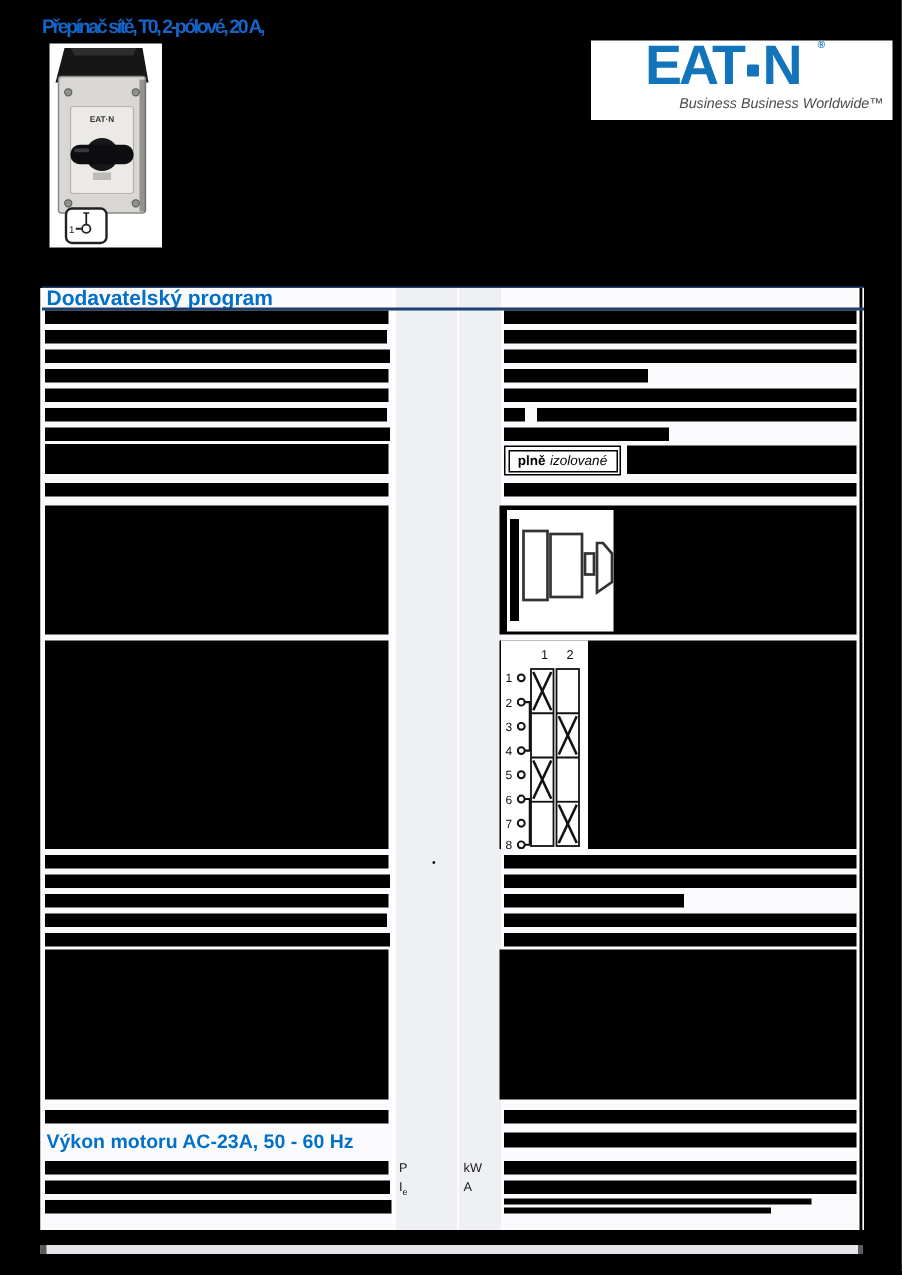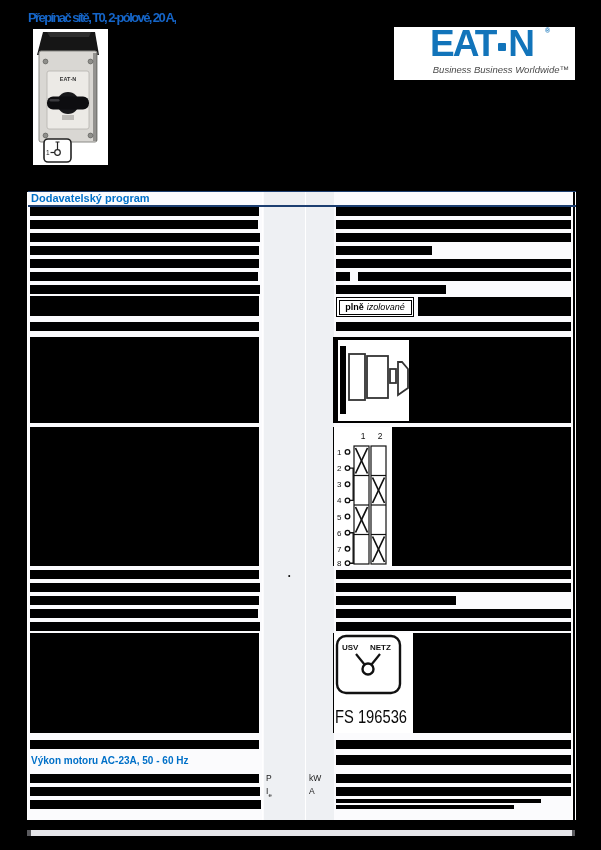--- a/index.html
+++ b/index.html
@@ -6,21 +6,21 @@
   .page{position:relative;width:601px;height:850px;background:#000;overflow:hidden;
         font-family:"Liberation Sans",sans-serif;}
 
   
   .gtitle{position:absolute;left:28px;top:10px;width:148px;height:17px;overflow:hidden;text-decoration:underline;}
   .gtitle span{position:absolute;top:0;white-space:nowrap;font-weight:bold;font-size:13px;
                letter-spacing:-1.6px;color:#1565c8;}
   .gtitle .l2{left:3px;top:1px;color:#0d57b8;}
 
   
-  .logo{position:absolute;left:394px;top:27px;width:181px;height:53px;background:#fff;}
+  .logo{position:absolute;left:394px;top:27px;width:181px;height:53px;background:#fff;padding-left:20px;}
   .wordmark{position:absolute;left:36px;top:-4px;color:#1274ba;font-weight:900;font-size:37px;
             letter-spacing:-2px;white-space:nowrap;}
   .wm-dot{display:inline-block;width:8px;height:8px;background:#1274ba;border-radius:1px;
           margin:0 2px 5px 3px;}
   .wm-reg{position:absolute;left:151px;top:0px;font-size:7px;color:#1274ba;font-weight:bold;}
   .tagline{position:absolute;right:6px;top:37px;font-style:italic;font-size:9.5px;color:#4a4a4a;
            white-space:nowrap;}
 
   
   .photobox{position:absolute;left:33px;top:29px;width:75px;height:136px;background:#fff;}
@@ -28,21 +28,21 @@
   
   .tbody{position:absolute;left:27px;top:192px;width:548px;height:628px;background:#fbfbfd;
          border-left:1.5px solid #fff;box-sizing:border-box;}
   .grayband{position:absolute;left:236px;top:0;width:70px;height:628px;background:#eef0f3;}
   .vline{position:absolute;top:0;width:1px;height:628px;background:#fff;}
   .edgeblk{position:absolute;left:544.5px;top:0;width:2.5px;height:628px;background:#000;}
   .edgewht{position:absolute;left:547px;top:0;width:1px;height:628px;background:#fff;}
   .bar{position:absolute;background:#000;height:9px;}
   .blk{position:absolute;background:#000;}
   .sect-title{position:absolute;left:3px;height:13px;line-height:13px;font-weight:bold;
-              font-size:11px;color:#0070c8;white-space:nowrap;}
+              font-size:14px;color:#0070c8;white-space:nowrap;}
   .hdr-underline{position:absolute;left:0;top:13px;width:548px;height:1.5px;background:#1d3f71;}
   .topline{position:absolute;left:0;top:-1.5px;width:548px;height:1.5px;background:#1d3f71;}
   .unit{position:absolute;font-size:8.5px;color:#1a1a1a;height:11px;line-height:11px;}
   .unit sub{font-size:6px;}
   .fdot{position:absolute;font-size:7px;color:#000;line-height:5px;}
 
   
   .badge{position:absolute;left:308px;top:105px;width:78px;height:20px;background:#fff;
          border:1.2px solid #000;box-sizing:border-box;padding:1.5px;}
   .badge-in{width:100%;height:100%;border:1px solid #000;box-sizing:border-box;display:flex;
@@ -214,36 +214,25 @@
     <div class="bar" style="left:308px;top:391px;width:235px;"></div>
     <div class="bar" style="left:1.5px;top:404px;width:229px;"></div>
     <div class="bar" style="left:308px;top:404px;width:120px;"></div>
     <div class="bar" style="left:1.5px;top:417px;width:228px;"></div>
     <div class="bar" style="left:308px;top:417px;width:235px;"></div>
     <div class="bar" style="left:1.5px;top:430px;width:230px;"></div>
     <div class="bar" style="left:308px;top:430px;width:235px;"></div>
 
     <div class="blk" style="left:1.5px;top:441px;width:229px;height:100px;"></div>
     <div class="blk" style="left:304.5px;top:441px;width:238.5px;height:100px;"></div>
-    <div class="whitebox" style="left:306px;top:441px;width:79px;height:100px;">
-      <svg width="79" height="100" viewBox="0 0 79 100">
-        <rect x="3" y="3" width="63" height="57" rx="9" fill="#fff" stroke="#111" stroke-width="2.4"></rect>
-        <text x="8" y="17" font-size="8" font-weight="bold" fill="#111">USV</text>
-        <text x="36" y="17" font-size="8" font-weight="bold" fill="#111">NETZ</text>
-        <line x1="30.5" y1="31.5" x2="22" y2="21" stroke="#111" stroke-width="2.2"></line>
-        <line x1="37.5" y1="31.5" x2="46" y2="21" stroke="#111" stroke-width="2.2"></line>
-        <circle cx="34" cy="36" r="5.5" fill="#fff" stroke="#111" stroke-width="2.4"></circle>
-        <text x="1" y="90" font-size="19" fill="#0a0a0a" textLength="72" lengthAdjust="spacingAndGlyphs">FS 196536</text>
-      </svg>
-    </div>
 
     <div class="bar" style="left:1.5px;top:548px;width:229px;"></div>
     <div class="bar" style="left:308px;top:548px;width:235px;"></div>
 
-    <div class="sect-title" style="top:562px;font-size:10px;text-align:right;">Výkon motoru AC-23A, 50 - 60 Hz</div>
+    <div class="sect-title" style="top:562px;font-size:13px;text-align:right;">Výkon motoru AC-23A, 50 - 60 Hz</div>
     <div class="bar" style="left:308px;top:563px;width:235px;height:10px;"></div>
 
     <div class="bar" style="left:1.5px;top:582px;width:229px;"></div>
     <div class="unit" style="left:238px;top:581px;">P</div>
     <div class="unit" style="left:281px;top:581px;">kW</div>
     <div class="bar" style="left:308px;top:582px;width:235px;"></div>
 
     <div class="bar" style="left:1.5px;top:595px;width:230px;"></div>
     <div class="unit" style="left:238px;top:594px;"><span>I</span><sub>e</sub></div>
     <div class="unit" style="left:281px;top:594px;">A</div>

